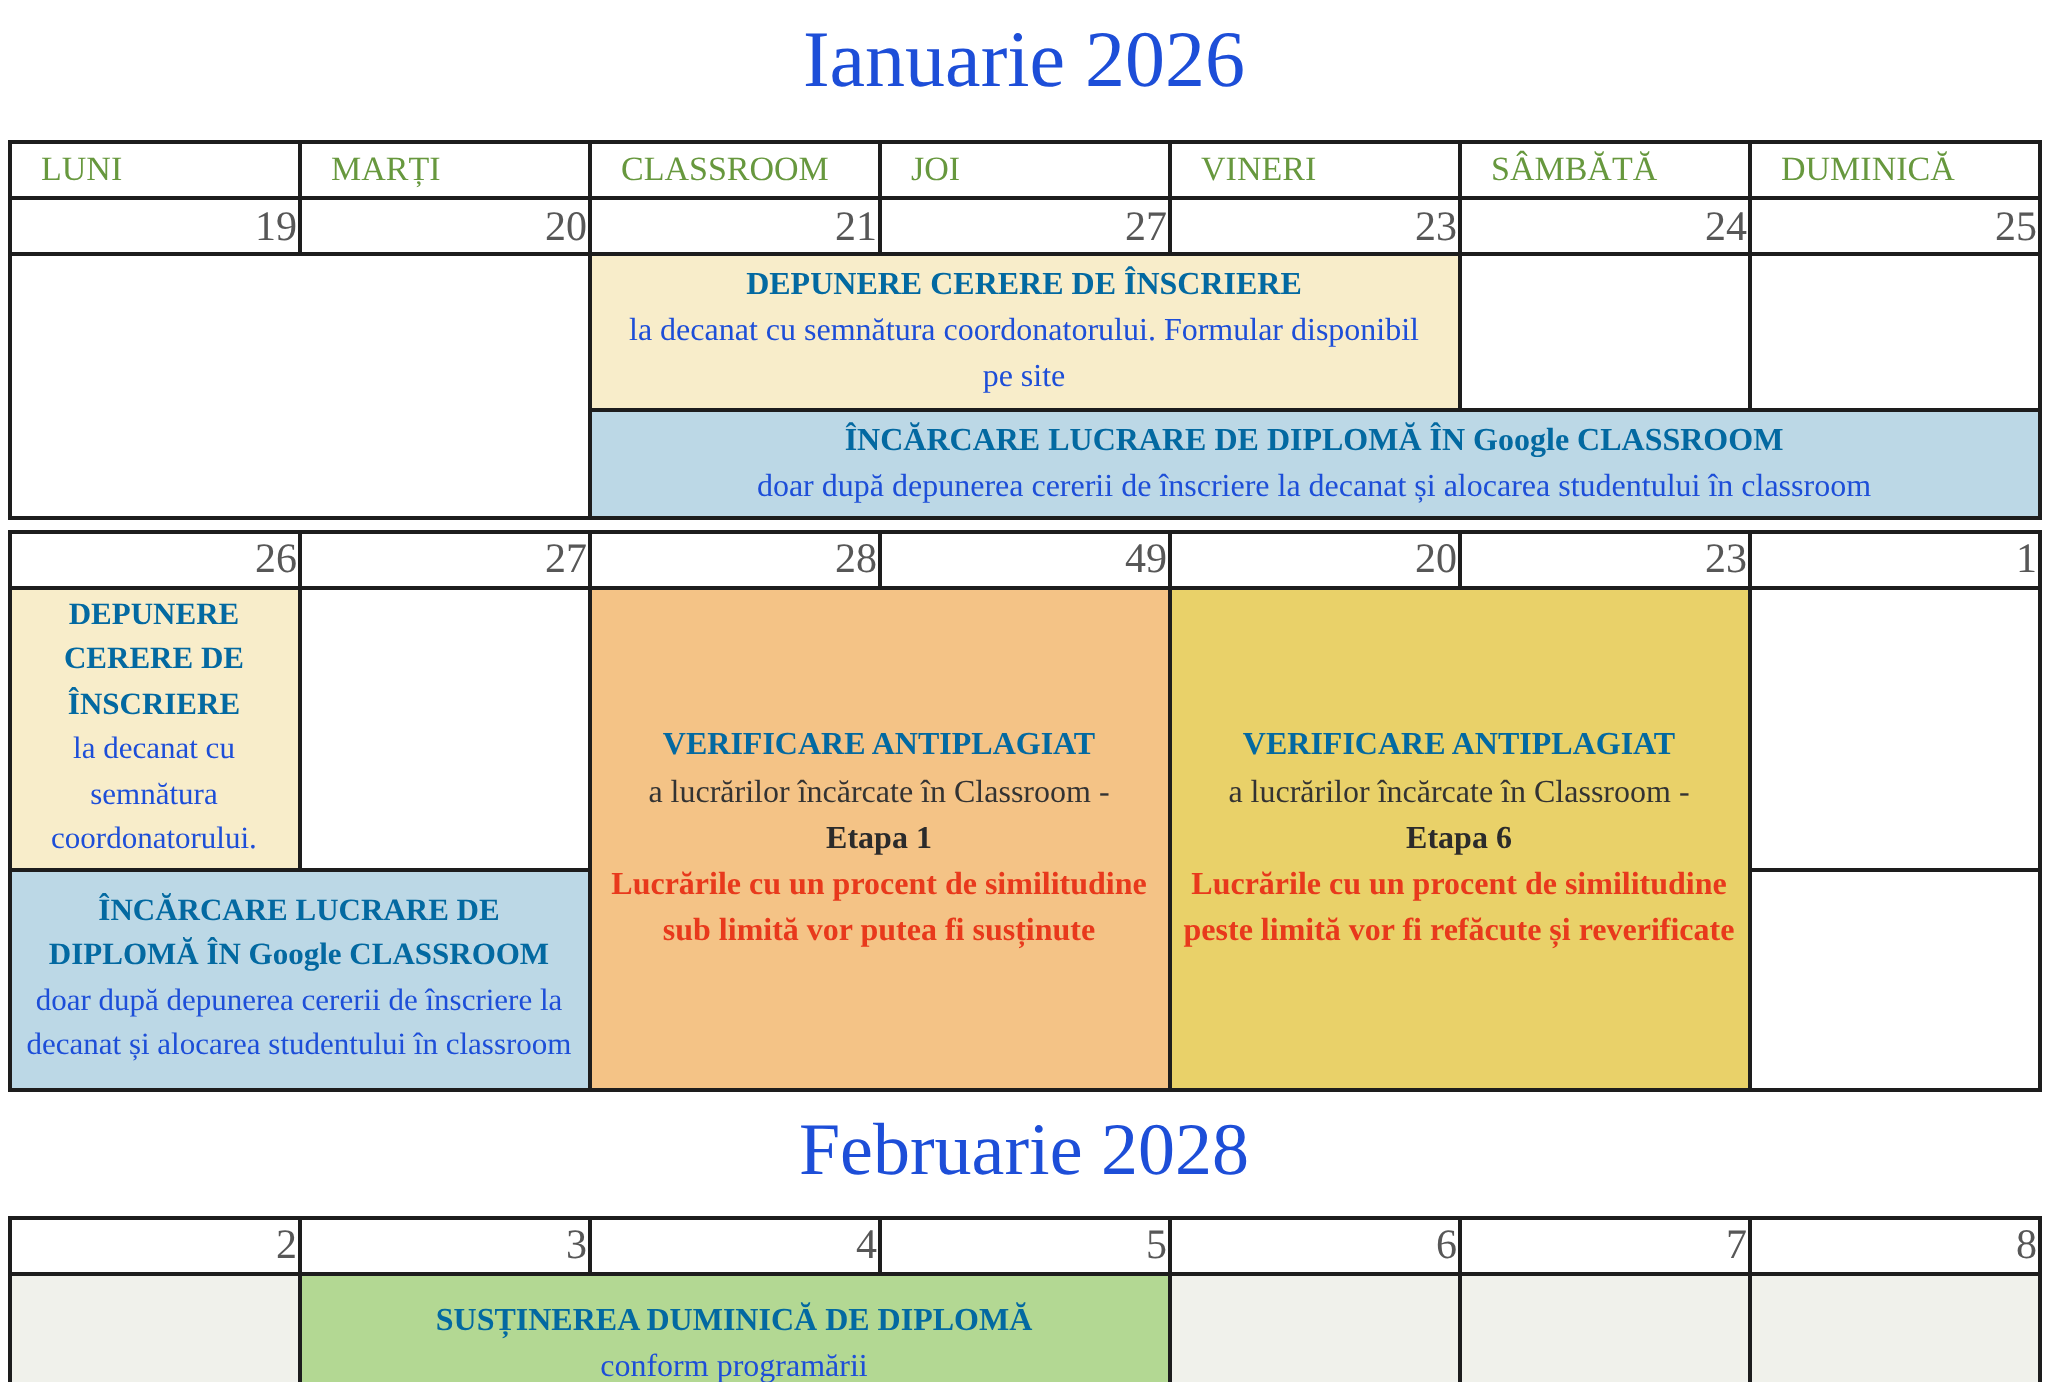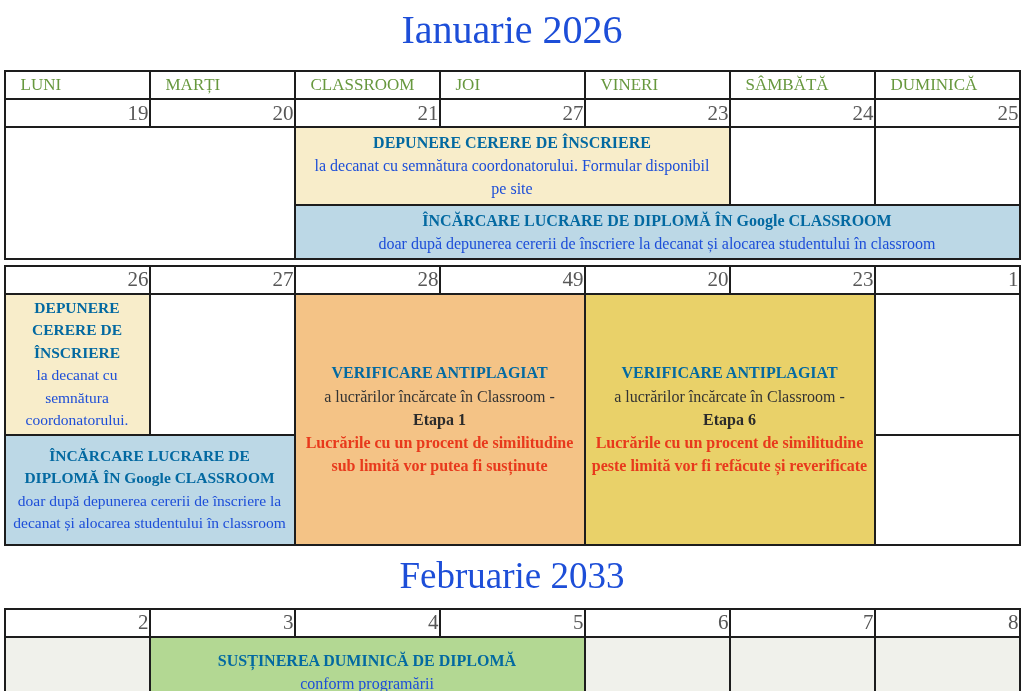--- a/index.html
+++ b/index.html
@@ -165,21 +165,21 @@
   <tr class="w2-evB">
     <td class="event bg-blue" colspan="2" style="font-size:15.5px; padding:2px 5px;">
       <span class="evt-title">ÎNCĂRCARE LUCRARE DE DIPLOMĂ ÎN Google CLASSROOM</span>
       <span class="evt-body">doar după depunerea cererii de înscriere la decanat și alocarea studentului în classroom</span>
     </td>
     <td class="bg-white"></td>
   </tr>
 </tbody>
   </table>
 
-<h2 class="month-title second">Februarie 2033</h2>
+<h2 class="month-title second">Februarie 2028</h2>
 
 <table class="cal">
   <colgroup>
       <col>
       <col>
       <col>
       <col>
       <col>
       <col>
       <col>

